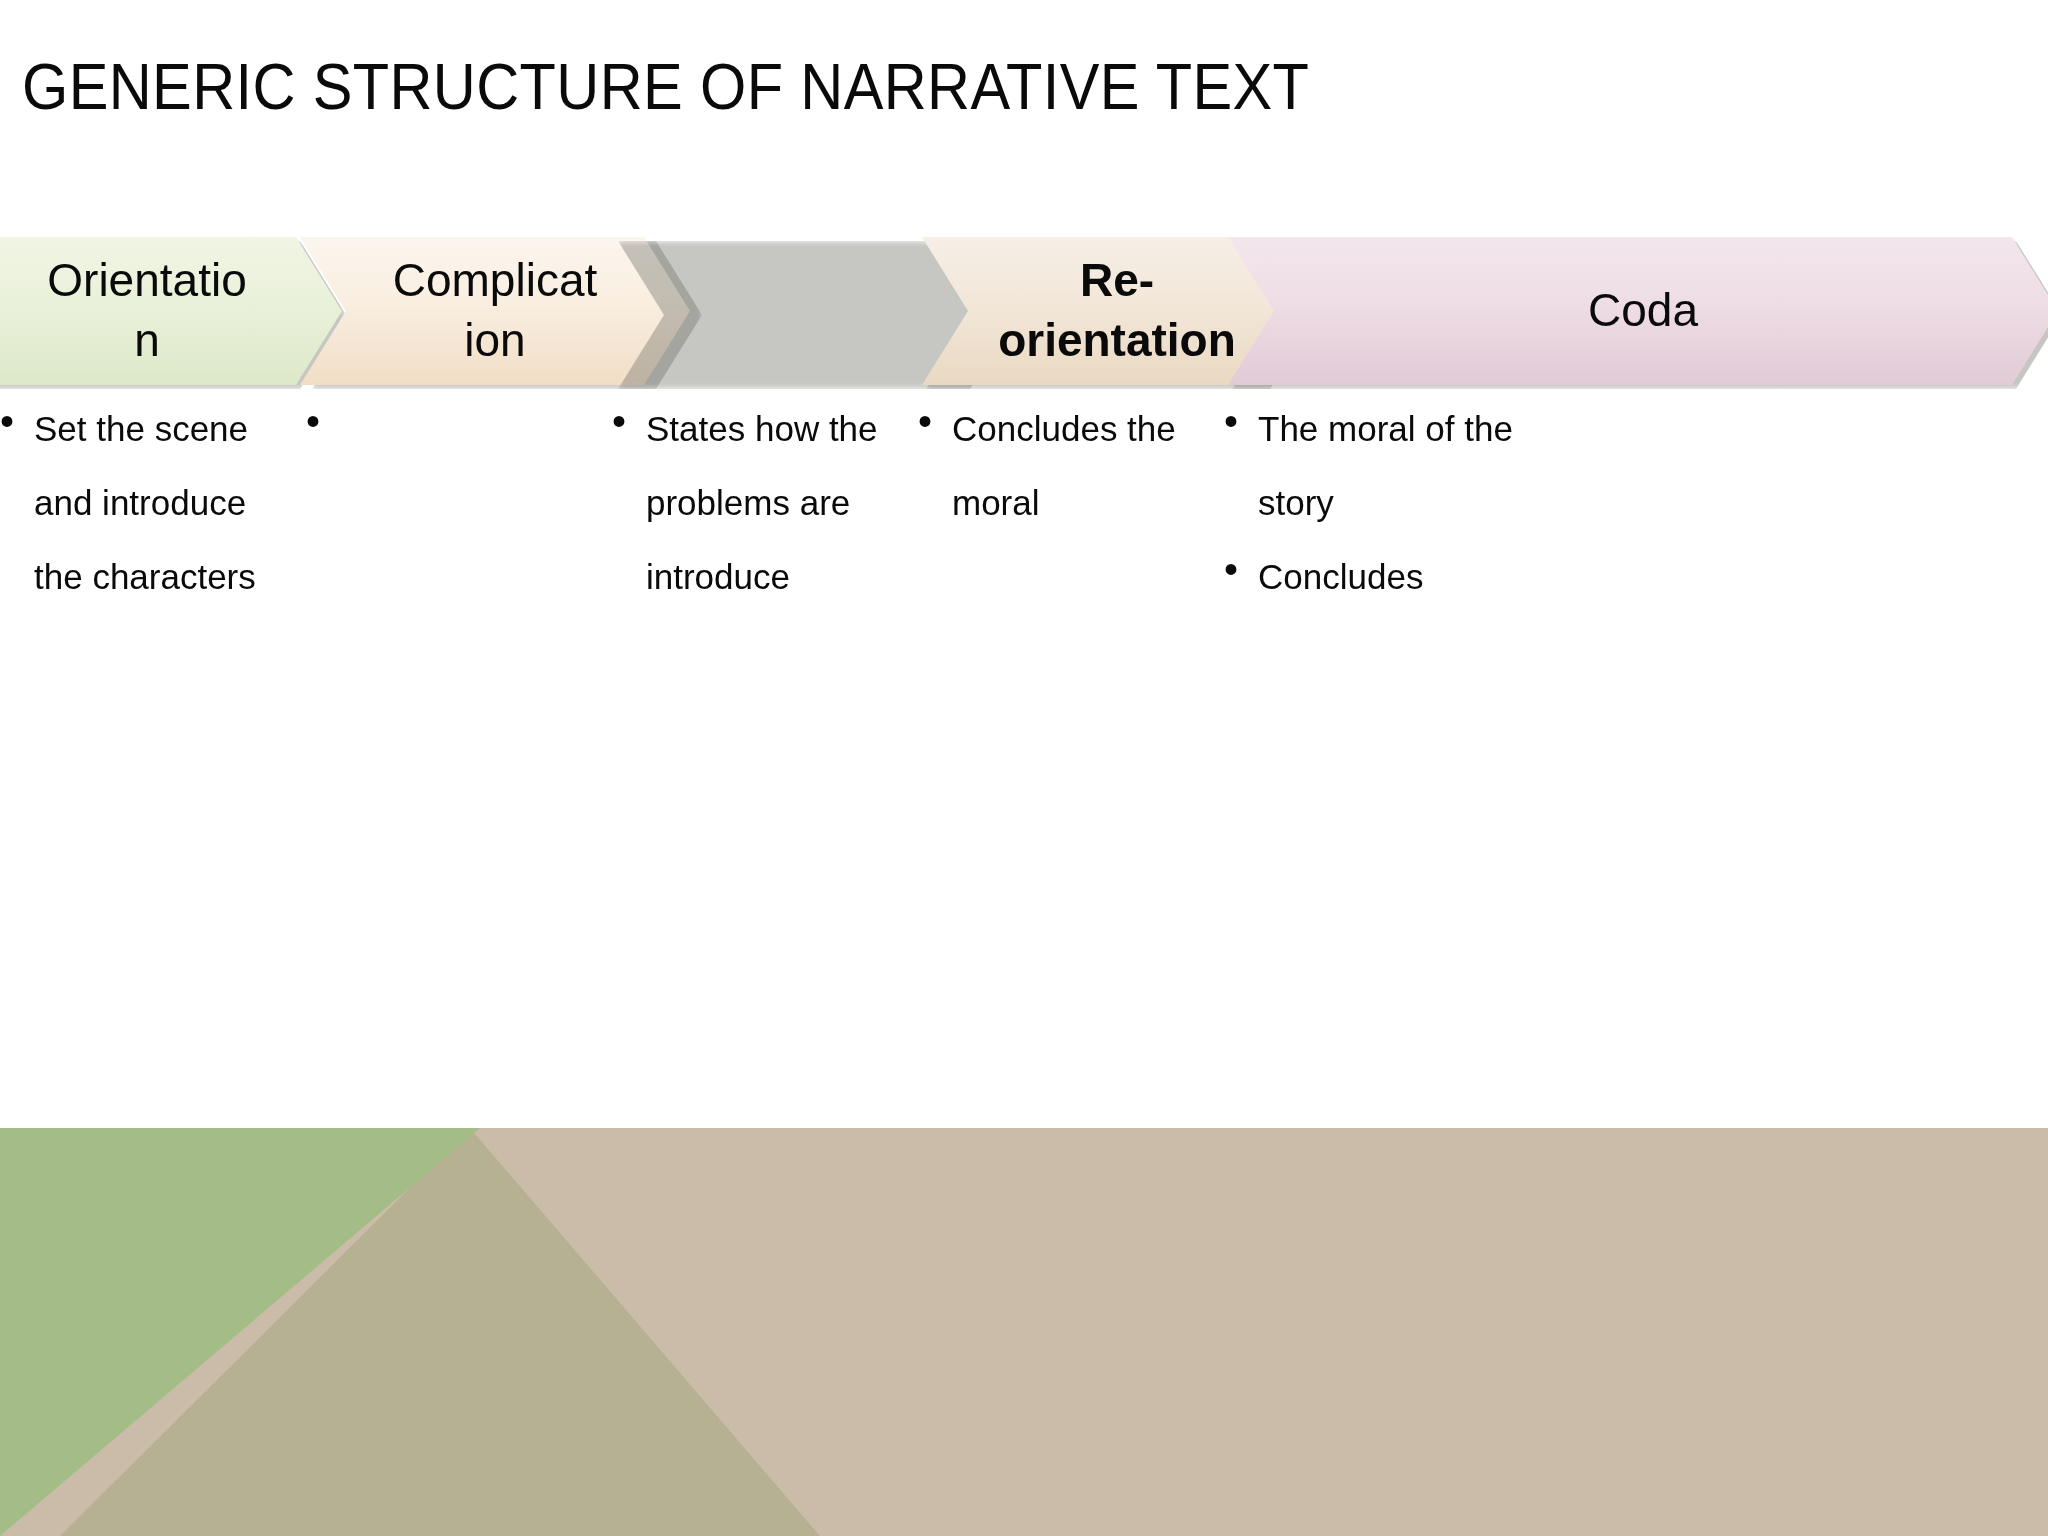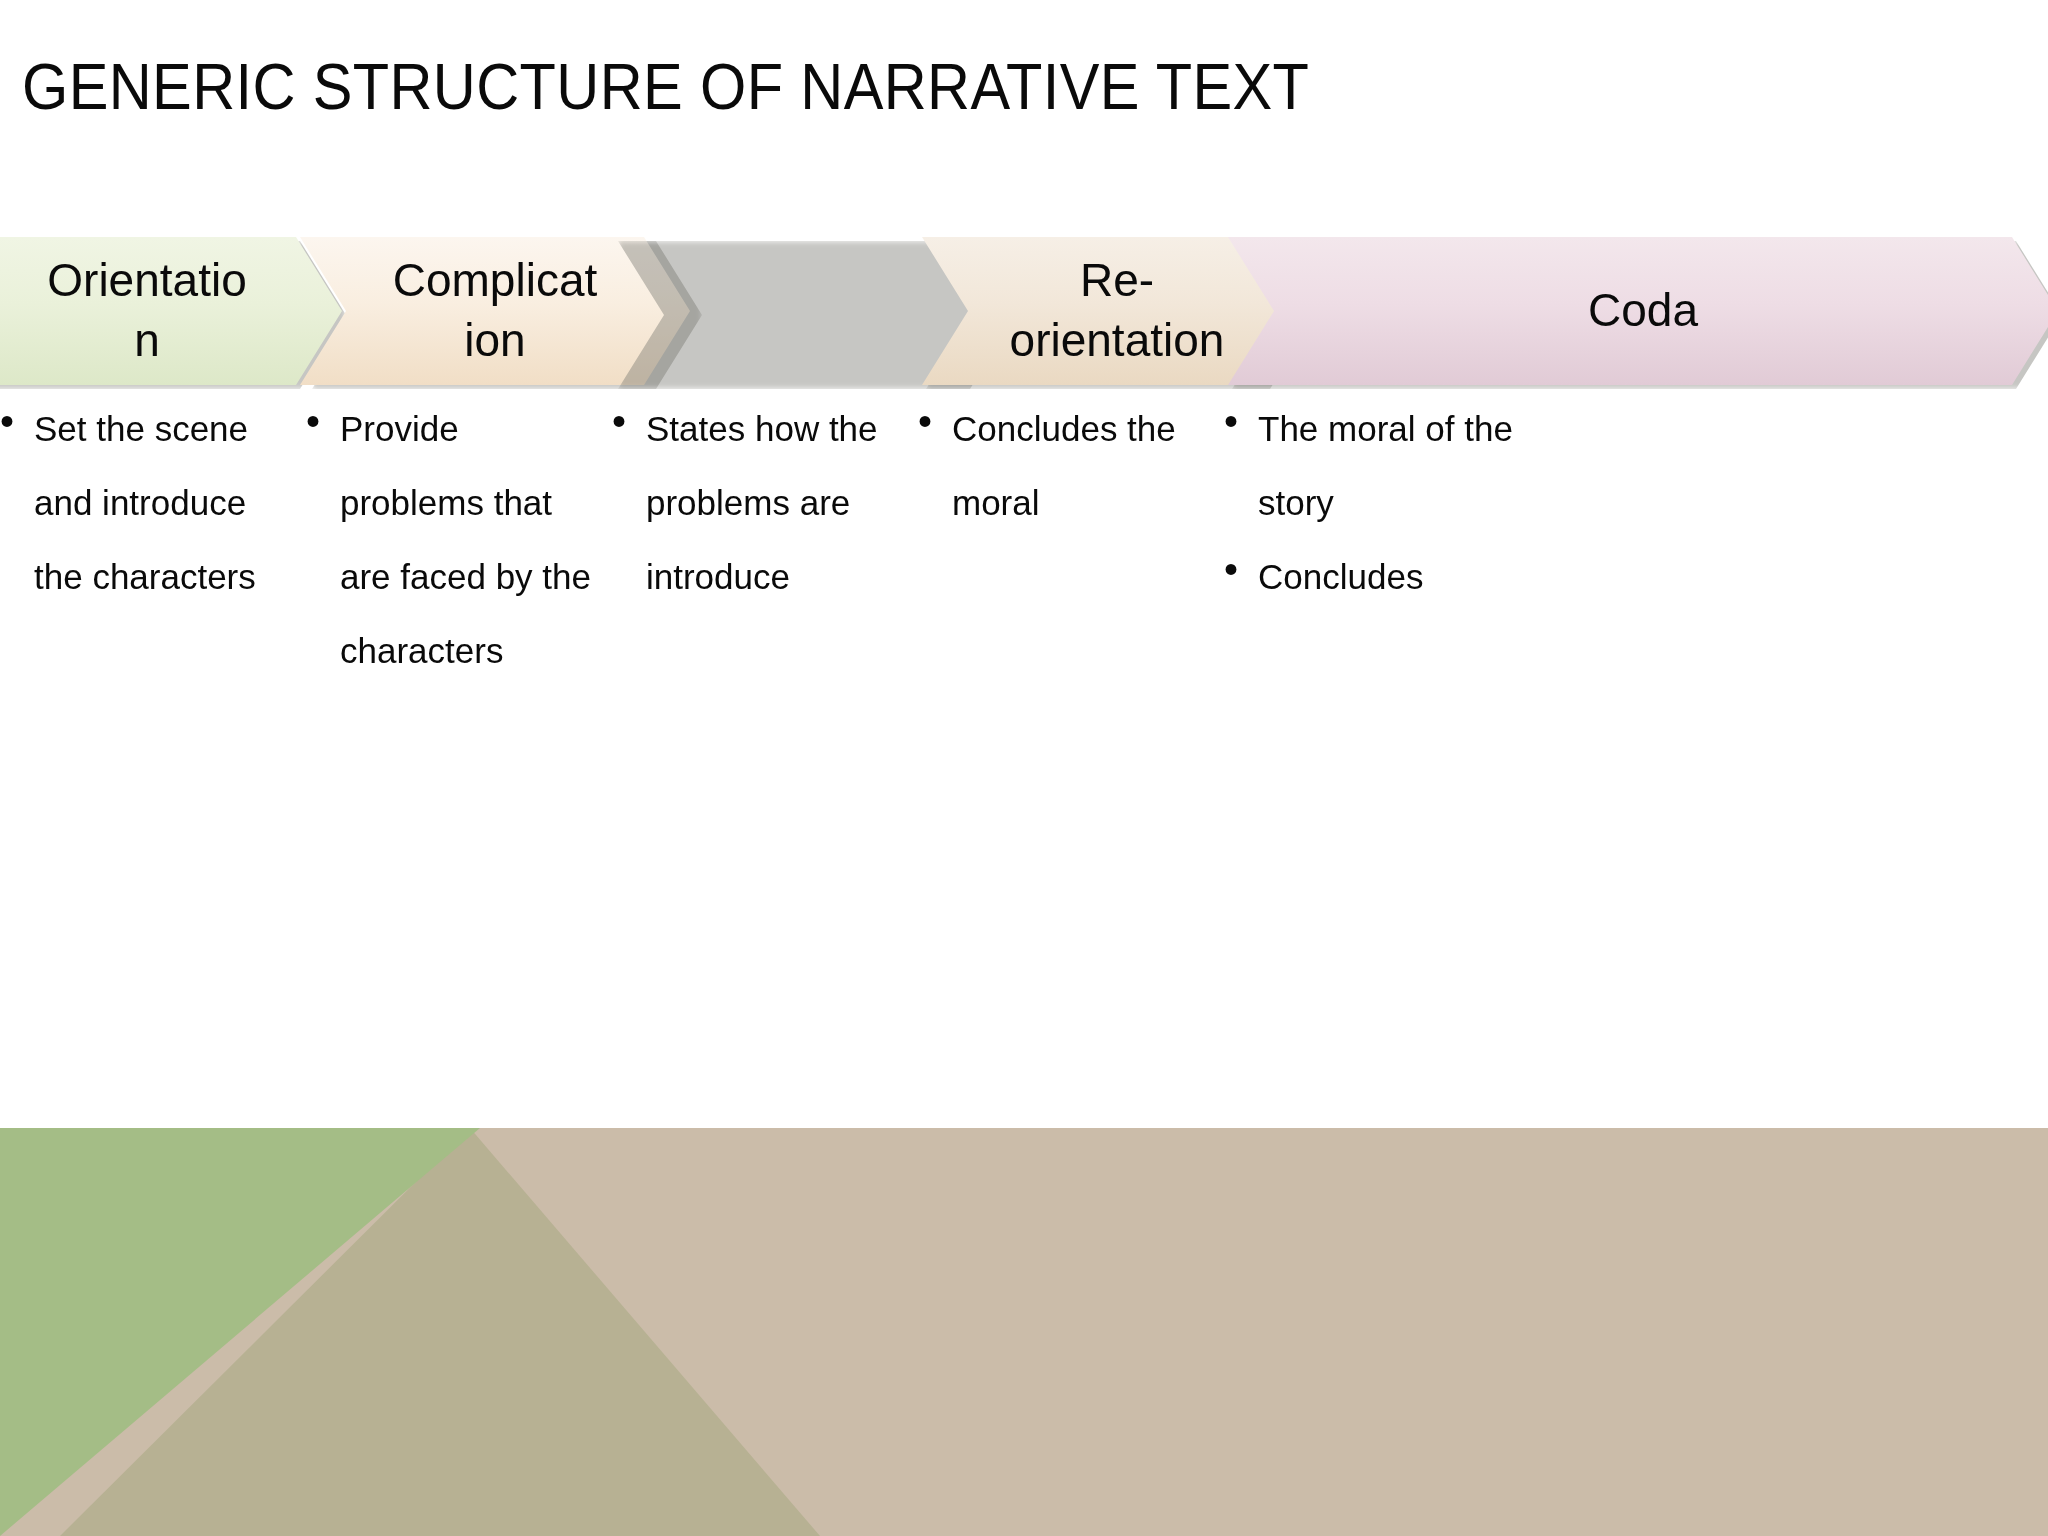--- a/index.html
+++ b/index.html
@@ -157,21 +157,21 @@
   </div>
 
   <div class="chevron-shadow" style="left:312px; width:390px;"></div>
   <div class="chevron" style="left:300px; width:390px; background:linear-gradient(180deg,#fcf6ef 0%,#f9eee0 45%,#f1dec6 100%);">
     <div class="chevron-label">Complication</div>
   </div>
 
   <div class="chevron-shadow" style="left:618px; width:398px;"></div>
 
   <div class="chevron-shadow" style="left:926px; width:390px;"></div>
-  <div class="chevron" style="left:922px; width:390px; background:linear-gradient(180deg,#f6efe6 0%,#f2e7d9 45%,#ead9c2 100%);">
+  <div class="chevron" style="left:922px; width:390px; background:linear-gradient(180deg,#f6efe6 0%,#f2e7d9 45%,#ead9c2 100%);font-weight:bold;">
     <div class="chevron-label wide" style="word-break:normal; overflow-wrap:break-word;">Re-orientation</div>
   </div>
 
   <div class="chevron-shadow" style="left:1232px; width:830px;"></div>
   <div class="chevron" style="left:1228px; width:830px; background:linear-gradient(180deg,#f3e7ec 0%,#eeddE5 45%,#e1cbd6 100%);">
     <div class="chevron-label" style="word-break:normal;">Coda</div>
   </div>
 </div>
 
 <div id="bullet-row">
@@ -179,21 +179,20 @@
   <div class="bullet-col" style="left:0px; width:300px;">
     <div class="bullet-item">
       <span class="bullet-dot">•</span>
       <span class="bullet-text">Set the scene and introduce the characters</span>
     </div>
   </div>
 
   <div class="bullet-col" style="left:306px; width:300px;">
     <div class="bullet-item">
       <span class="bullet-dot">•</span>
-      <span class="bullet-text">Provide problems that are faced by the characters</span>
     </div>
   </div>
 
   <div class="bullet-col" style="left:612px; width:300px;">
     <div class="bullet-item">
       <span class="bullet-dot">•</span>
       <span class="bullet-text">States how the problems are introduce</span>
     </div>
   </div>
 

